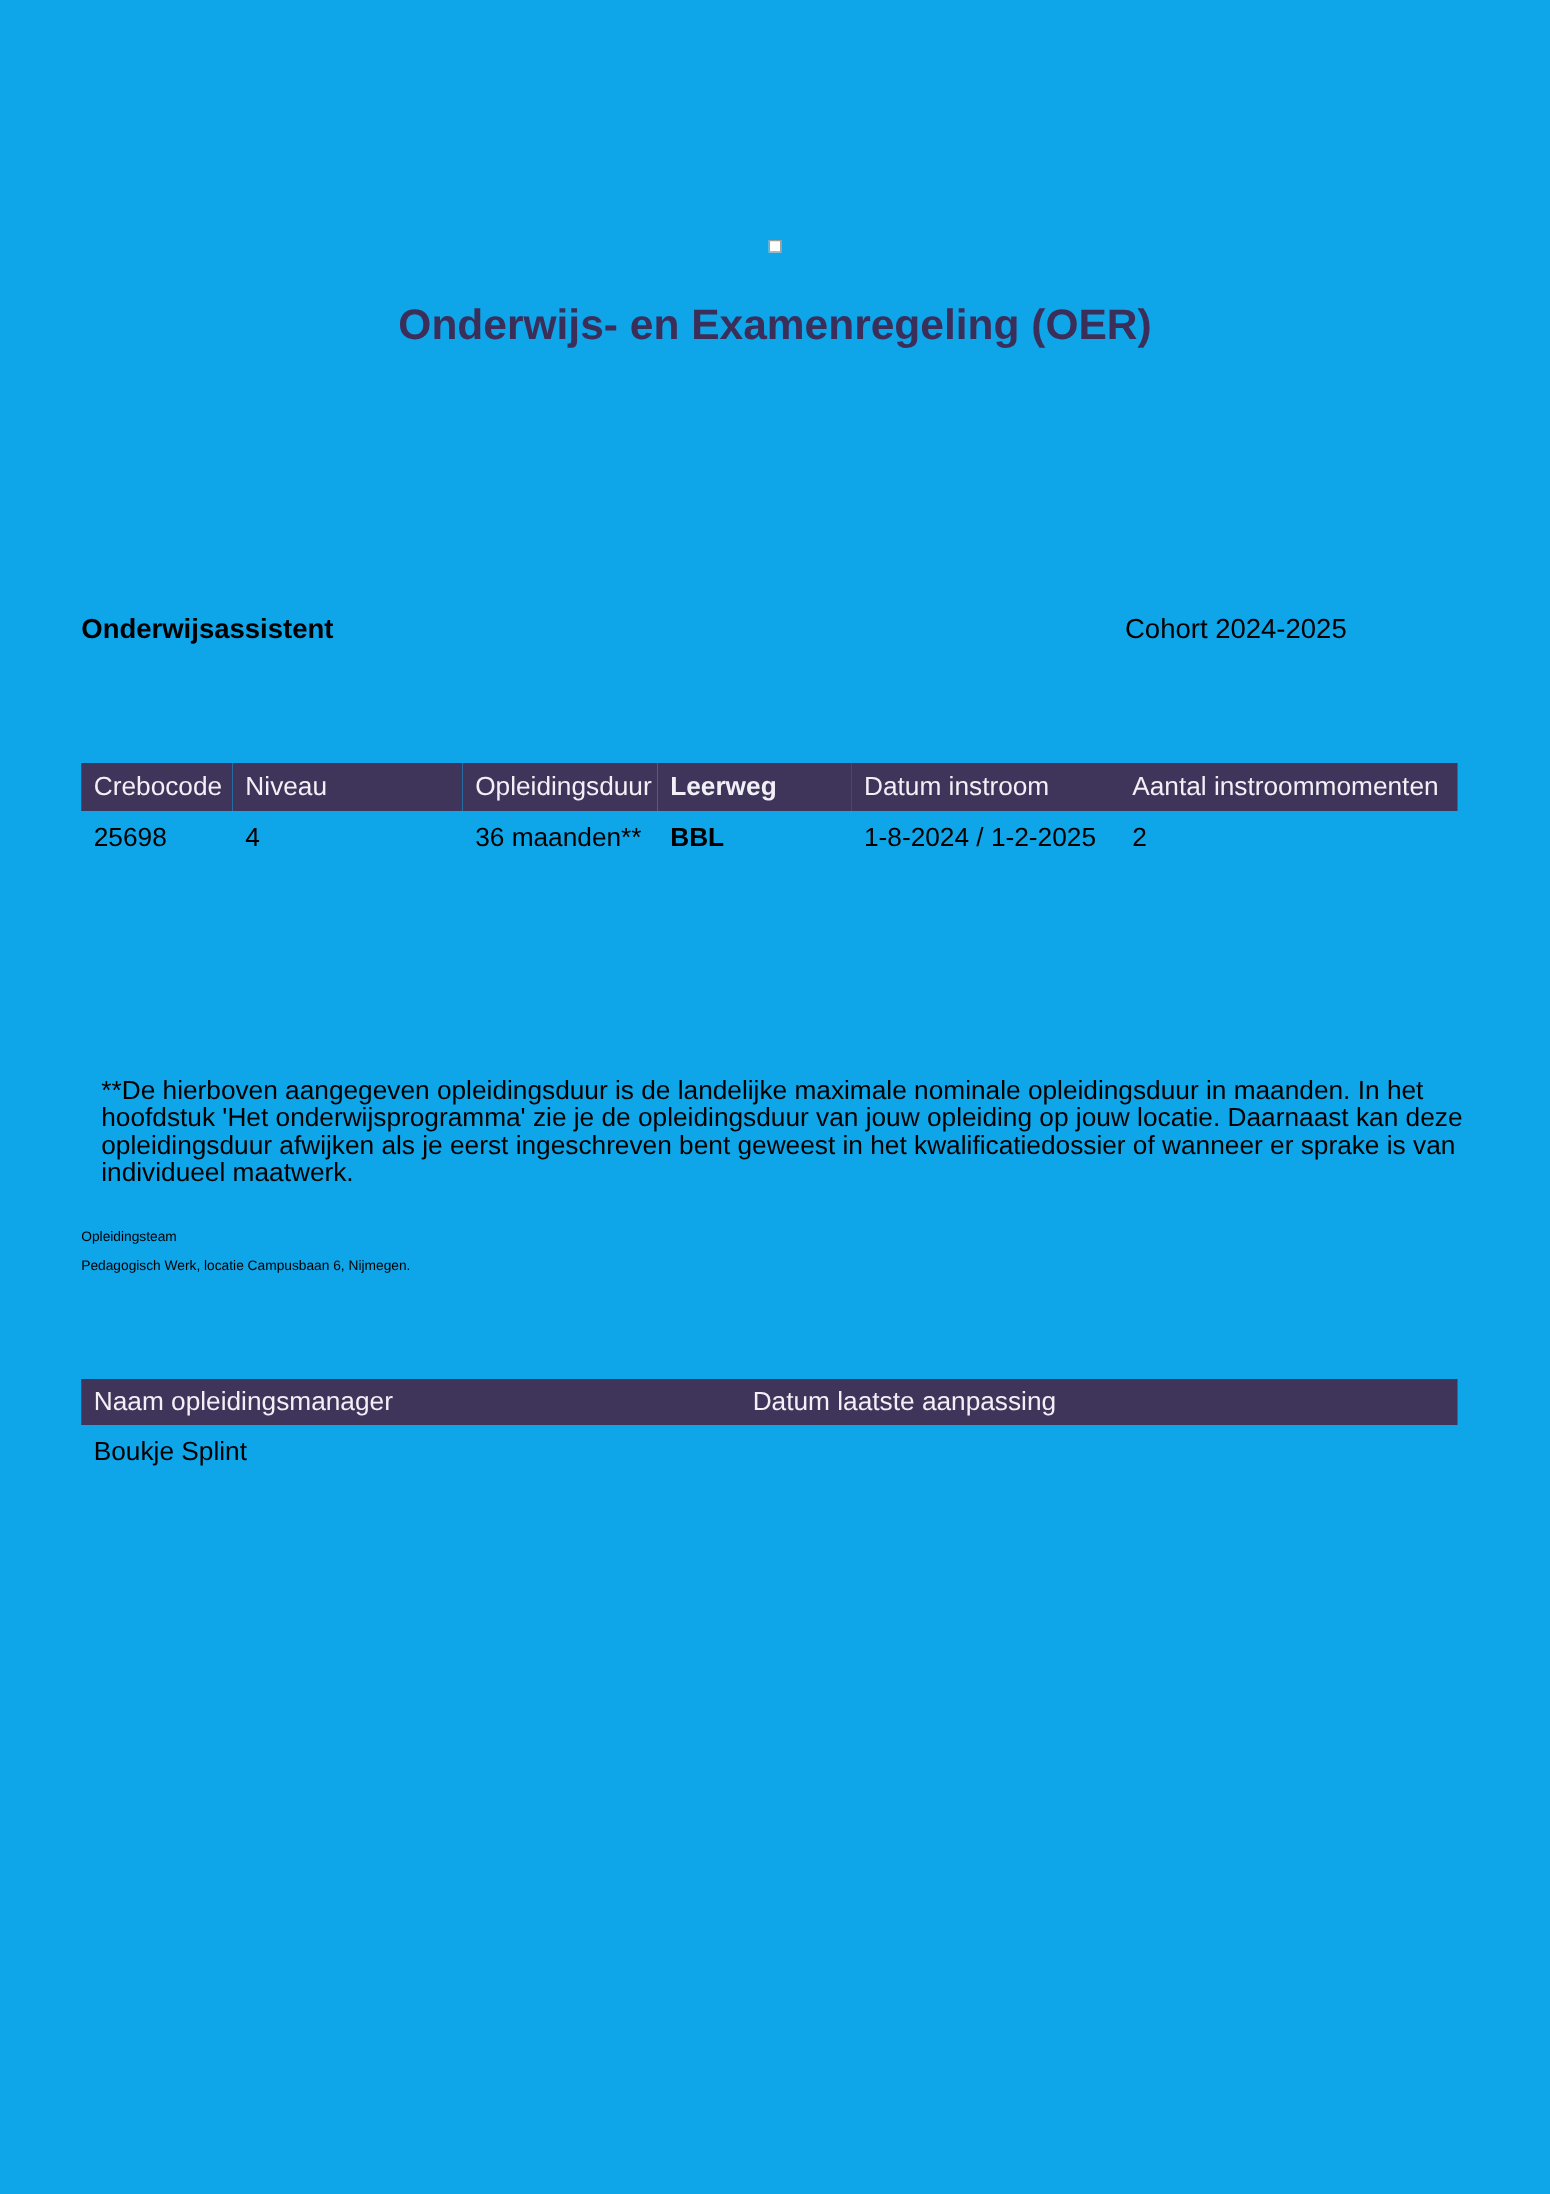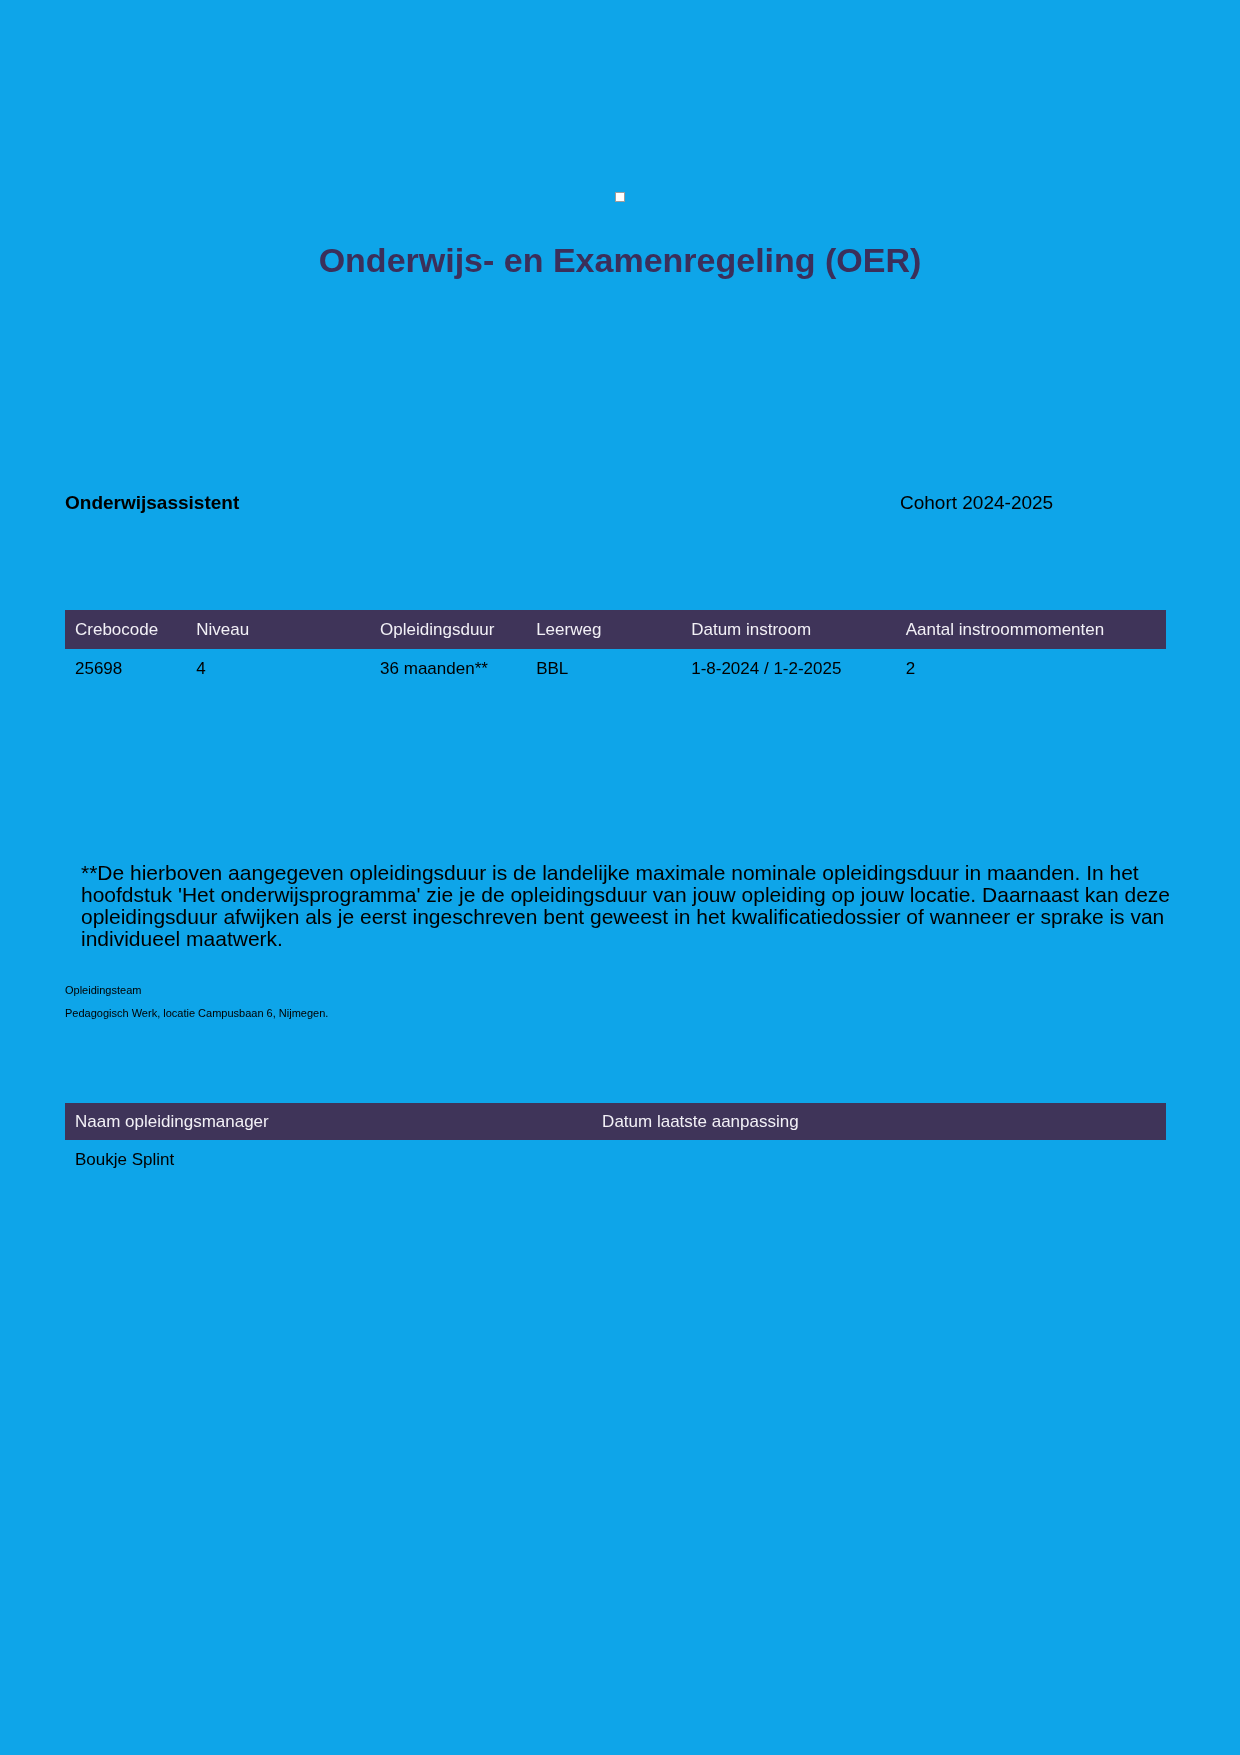--- a/index.html
+++ b/index.html
@@ -31,36 +31,36 @@
     font-size: 34px;
     font-weight: bold;
     line-height: 41px;
     color: var(--title, #3b2f5a);
   }
   .meta-row {
     position: absolute;
     left: 65px;
     width: 1101px;
     display: flex;
-    font-size: 19px;
+    font-size: 22px;
     line-height: 21px;
   }
   .meta-row-1 { top: 492px; }
   .meta-row-2 { top: 554px; }
   .meta-left { width: 835px; flex: none; }
   .meta-right { flex: 1; }
   .bold { font-weight: bold; }
 
   table.tbl {
     position: absolute;
     left: 65px;
     width: 1101px;
     border-collapse: collapse;
     table-layout: fixed;
-    font-size: 17px;
+    font-size: 21px;
   }
   table.tbl th {
     background: var(--header-bar, #3f3459);
     color: #f2f0f6;
     font-weight: normal;
     text-align: left;
     vertical-align: middle;
     padding: 0 10px;
     overflow: hidden;
     white-space: nowrap;
@@ -69,21 +69,21 @@
     text-align: left;
     vertical-align: top;
     padding: 10px 10px 12px 10px;
   }
   .program-tbl { top: 610px; }
   .program-tbl th { height: 39px; }
   .program-tbl td { padding: 66px 10px 42px 10px; }
   .program-tbl .c1 { width: 10.4%; }
   .program-tbl .c2 { width: 16.7%; margin-top: 28px; }
   .program-tbl .c3 { width: 13.9%; }
-  .program-tbl .c4 { width: 13.8%; }
+  .program-tbl .c4 { width: 13.8%; font-weight: bold; }
   .program-tbl .c5 { width: 19.8%; }
   .program-tbl .c6 { width: 25.4%; }
 
   .manager-tbl { top: 1063px; margin-top: 40px; }
   .manager-tbl th { height: 37px; }
   .manager-tbl .c1 { width: 47.8%; }
   .manager-tbl .c2 { width: 52.2%; }
 
   .approval-tbl { top: 1205px; }
   .approval-tbl th { height: 35px; }

